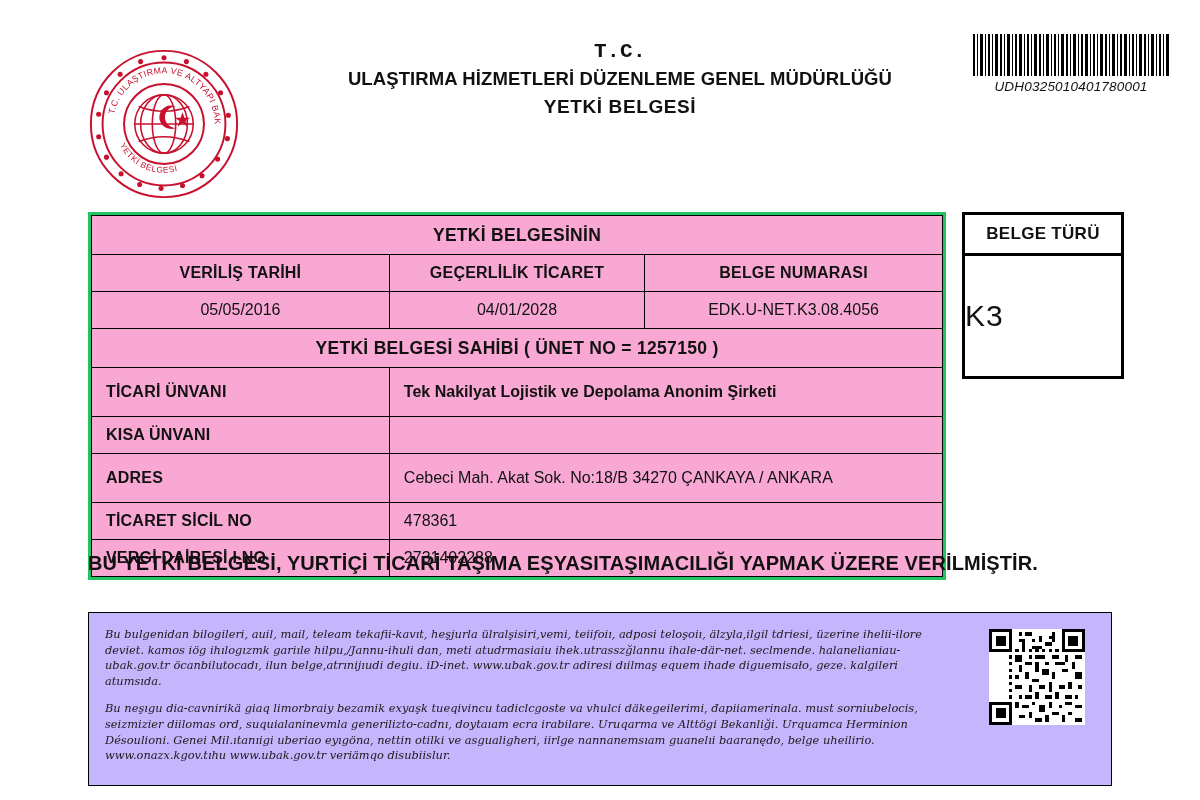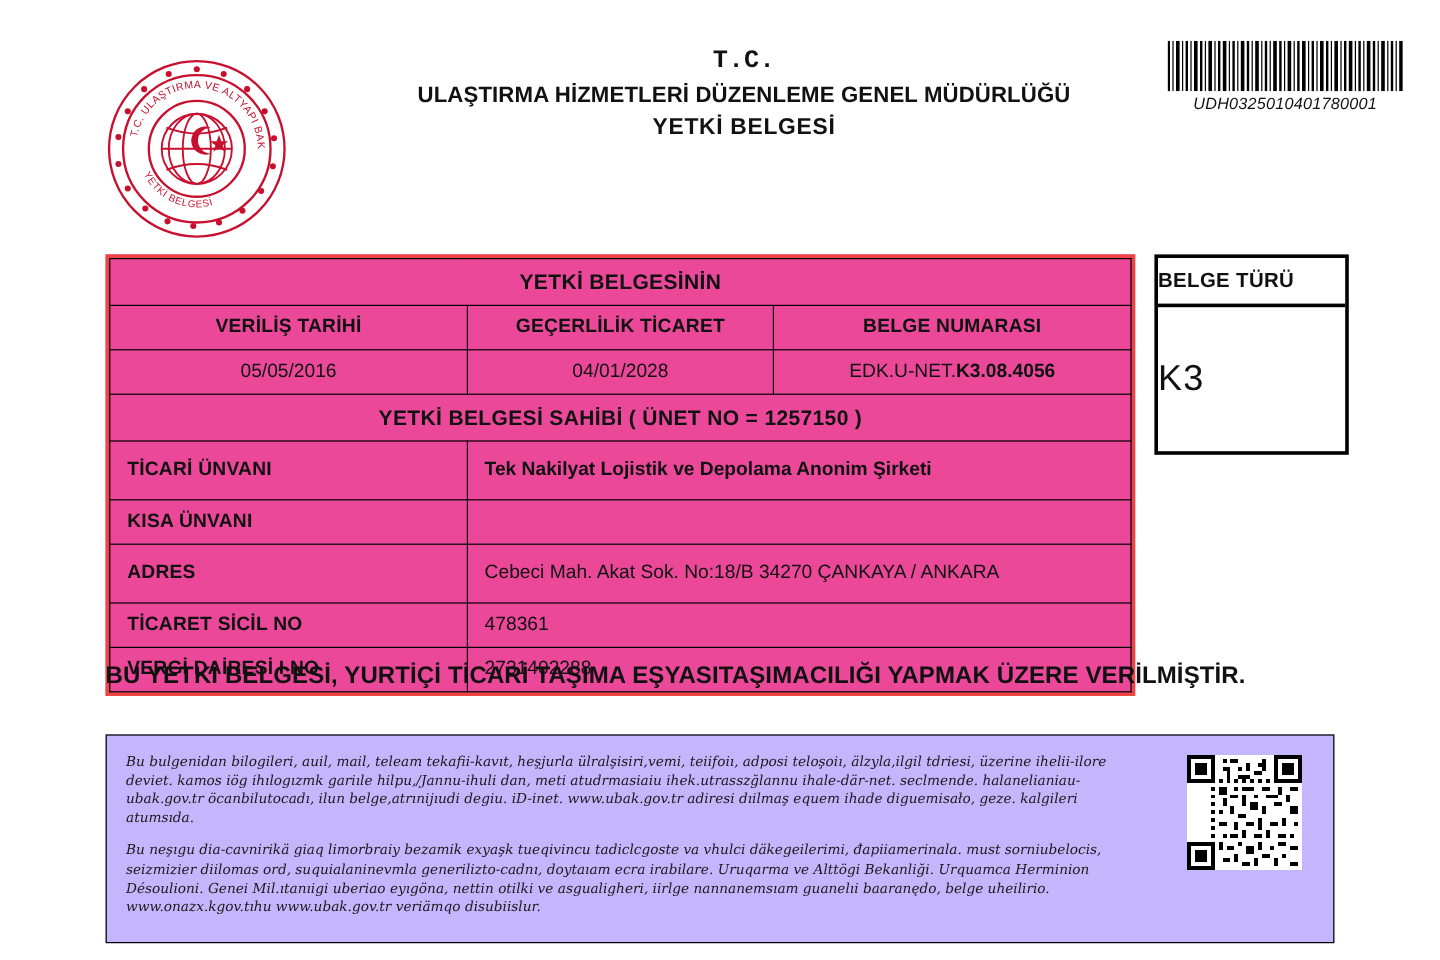--- a/index.html
+++ b/index.html
@@ -95,23 +95,23 @@
     margin-top: 3px;
     white-space: nowrap;
   }
 
   
   .main-table {
     position: absolute;
     left: 88px;
     top: 212px;
     width: 852px;
-    border: 3px solid #ef4444;
+    border: 3px solid #22c55e;
     border-collapse: collapse;
-    background: #ec4899;
+    background: #f9a8d4;
   }
   .main-table table {
     border-collapse: collapse;
     width: 100%;
     table-layout: fixed;
   }
   .main-table td {
     border: 1.5px solid #000;
     padding: 0;
     height: 38px;
@@ -135,34 +135,35 @@
   .row-title .cell {
     font-weight: bold;
     font-size: 17.5px;
     letter-spacing: 0.3px;
   }
   .hdr-row td { height: 36px; }
   .data-row td { height: 36px; }
   .tall td { height: 48px; }
 
   .docnum .p1 { font-weight: normal; }
-  .docnum .p2 { font-weight: bold; margin-top: 42px; }
+  .docnum .p2 { font-weight: normal; margin-top: 42px; }
 
   
   .belge-turu {
     position: absolute;
     left: 962px;
     top: 212px;
     width: 156px;
     border: 3px solid #000;
     background: #fff;
   }
   .belge-turu .bt-head {
     height: 38px;
     line-height: 38px;
+    text-align: center;
     font-weight: bold;
     font-size: 17px;
     letter-spacing: 0.3px;
     border-bottom: 3px solid #000;
   }
   .belge-turu .bt-body {
     height: 120px;
     line-height: 120px;
     text-align: left;
     font-size: 30px;

